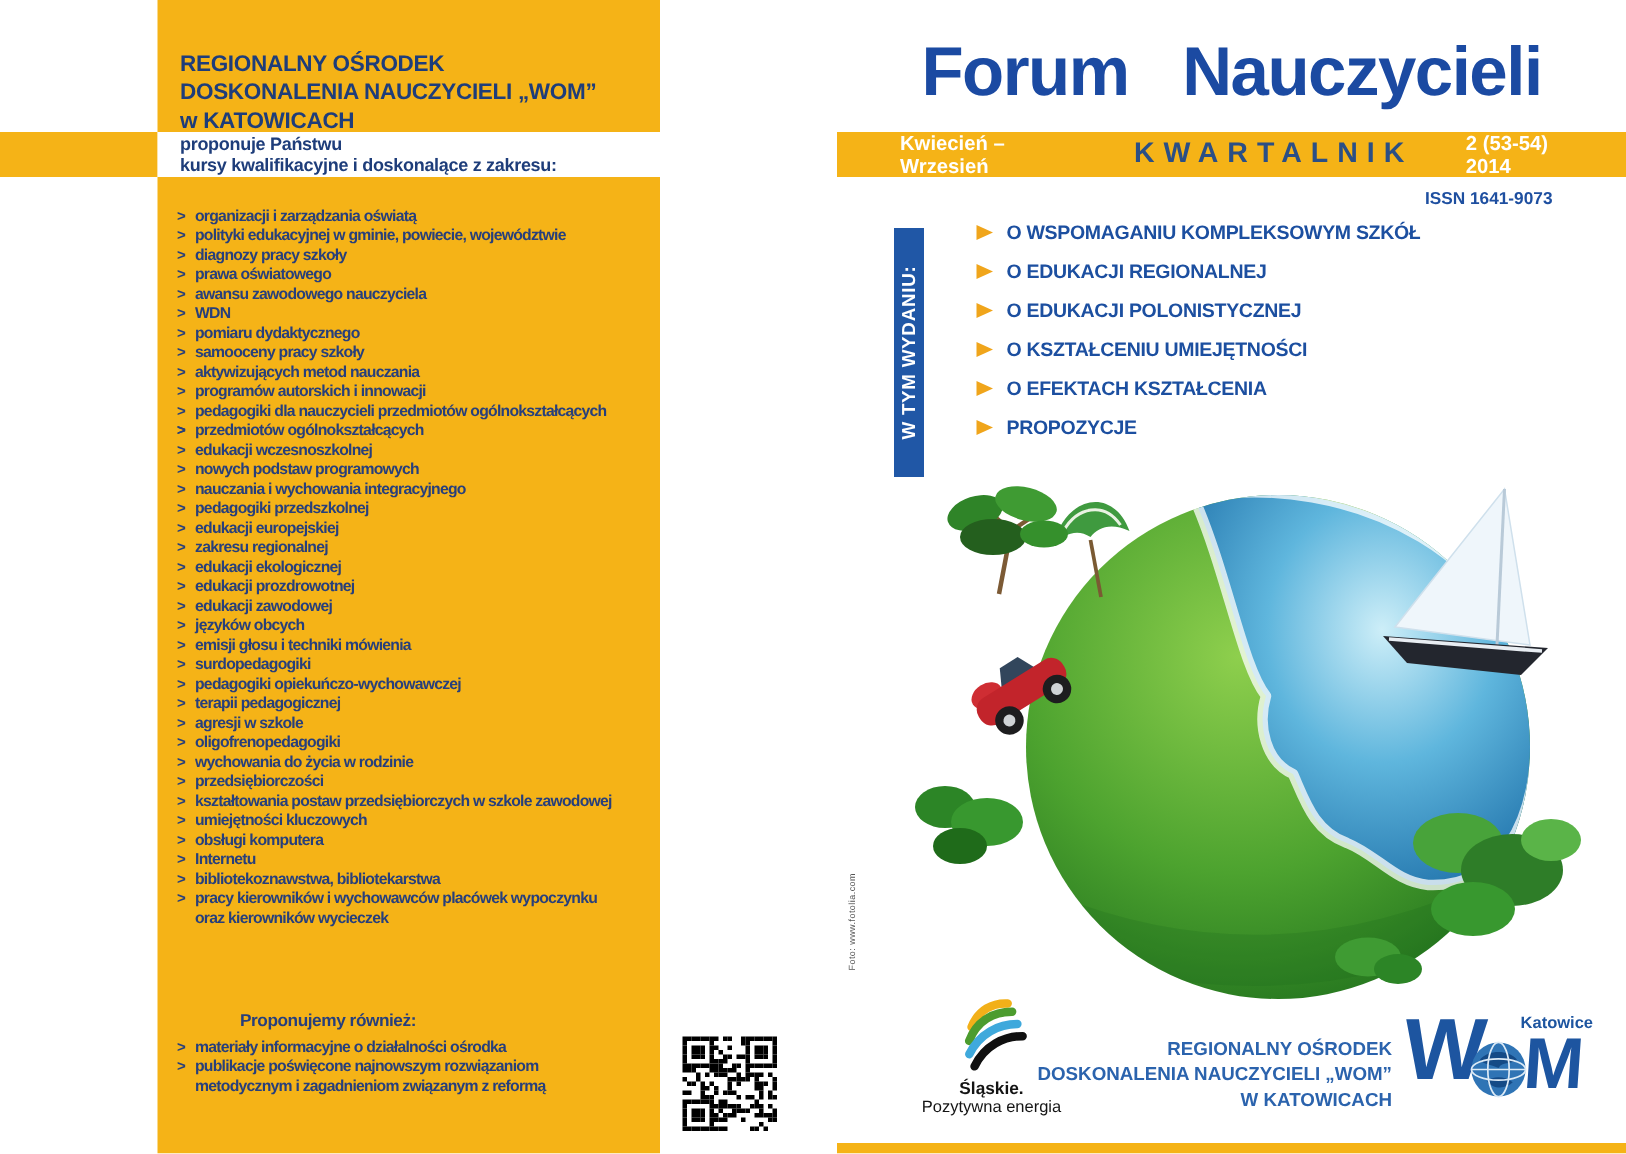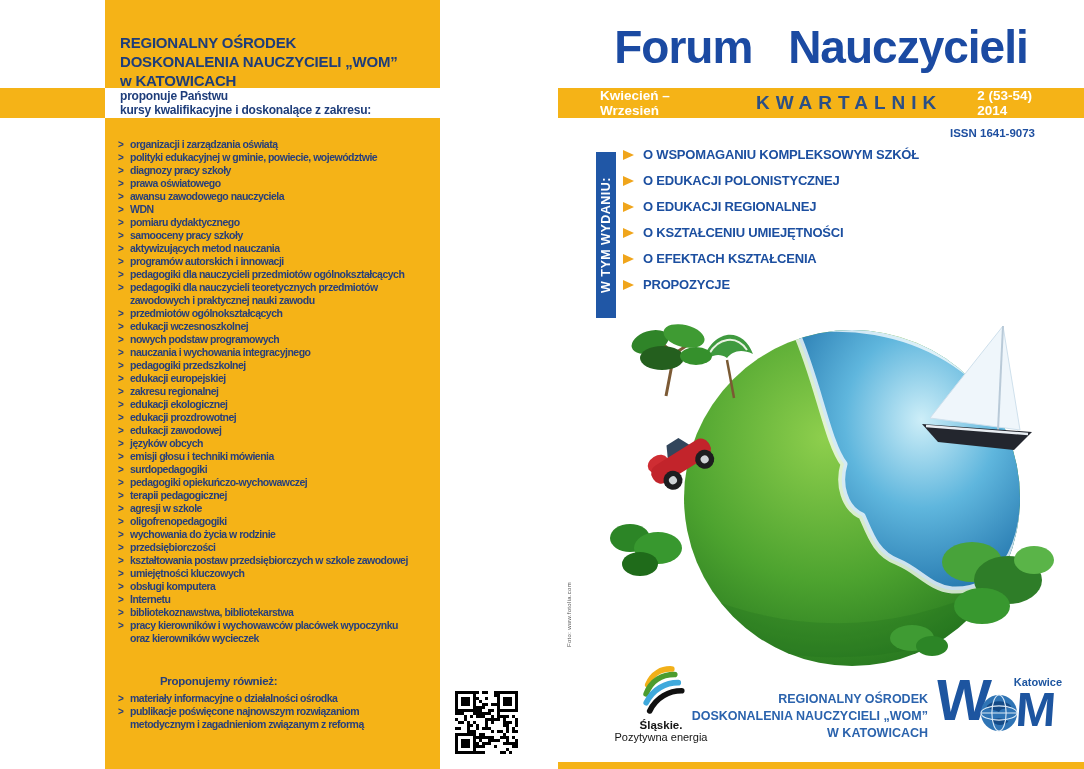--- a/index.html
+++ b/index.html
@@ -33,21 +33,21 @@
   .band-period,.band-issue{color:#fff;font-weight:bold;font-size:13.5px;}
   .band-freq{color:#2B4F85;font-weight:bold;font-size:19px;letter-spacing:6px;}
   .issn{position:absolute;right:49px;top:127px;font-size:11.5px;font-weight:bold;color:#1E4FA0;}
 
   .toc-bar{position:absolute;left:596px;top:152px;width:20px;height:166px;background:#2057A6;}
   .toc-bar span{position:absolute;left:3px;top:163px;width:160px;text-align:center;
         transform:rotate(-90deg);transform-origin:left top;color:#fff;font-weight:bold;
         font-size:12.5px;letter-spacing:0.5px;white-space:nowrap;}
   .toc-list{position:absolute;left:623px;top:147px;margin:0;padding:0;list-style:none;}
   .toc-list li{display:flex;align-items:center;gap:9px;margin-bottom:11px;
-        color:#1C4FA0;font-weight:bold;font-size:13px;letter-spacing:-0.2px;white-space:nowrap;}
+        color:#1C4FA0;font-weight:bold;font-size:13px;letter-spacing:-0.2px;white-space:nowrap;margin-left:28px;}
   .arrow-icon{width:0;height:0;border-left:11px solid #F0A51B;
         border-top:5.5px solid transparent;border-bottom:5.5px solid transparent;flex:0 0 auto;}
 
   .globe-svg{position:absolute;left:600px;top:312px;}
   .photo-credit{position:absolute;left:566px;top:582px;writing-mode:vertical-rl;
         transform:rotate(180deg);font-size:6px;color:#555;letter-spacing:0.3px;}
 
   
   .qr{position:absolute;left:455px;top:691px;width:63px;height:63px;background:#fff;
       display:grid;grid-template-columns:repeat(21,1fr);grid-template-rows:repeat(21,1fr);}
@@ -99,22 +99,21 @@
     <li><span class="bullet">&gt;</span><span>pomiaru dydaktycznego</span></li>
 
     <li><span class="bullet">&gt;</span><span>samooceny pracy szkoły</span></li>
 
     <li><span class="bullet">&gt;</span><span>aktywizujących metod nauczania</span></li>
 
     <li><span class="bullet">&gt;</span><span>programów autorskich i innowacji</span></li>
 
     <li><span class="bullet">&gt;</span><span>pedagogiki dla nauczycieli przedmiotów ogólnokształcących</span></li>
 
-    <li><span class="bullet">&gt;</span><span>pedagogiki dla nauczycieli teoretycznych przedmiotów
-zawodowych i praktycznej nauki zawodu</span></li>
+    <li><span class="bullet">&gt;</span></li>
 
     <li><span class="bullet">&gt;</span><span>przedmiotów ogólnokształcących</span></li>
 
     <li><span class="bullet">&gt;</span><span>edukacji wczesnoszkolnej</span></li>
 
     <li><span class="bullet">&gt;</span><span>nowych podstaw programowych</span></li>
 
     <li><span class="bullet">&gt;</span><span>nauczania i wychowania integracyjnego</span></li>
 
     <li><span class="bullet">&gt;</span><span>pedagogiki przedszkolnej</span></li>
@@ -185,26 +184,26 @@
 </div>
 <ul class="toc-list">
 
     <li>
       <span class="arrow-icon"></span>
       <span>O WSPOMAGANIU KOMPLEKSOWYM SZKÓŁ</span>
     </li>
 
     <li>
       <span class="arrow-icon"></span>
-      <span>O EDUKACJI POLONISTYCZNEJ</span>
+      <span>O EDUKACJI REGIONALNEJ</span>
     </li>
 
     <li>
       <span class="arrow-icon"></span>
-      <span>O EDUKACJI REGIONALNEJ</span>
+      <span>O EDUKACJI POLONISTYCZNEJ</span>
     </li>
 
     <li>
       <span class="arrow-icon"></span>
       <span>O KSZTAŁCENIU UMIEJĘTNOŚCI</span>
     </li>
 
 
     <li>
       <span class="arrow-icon"></span>

